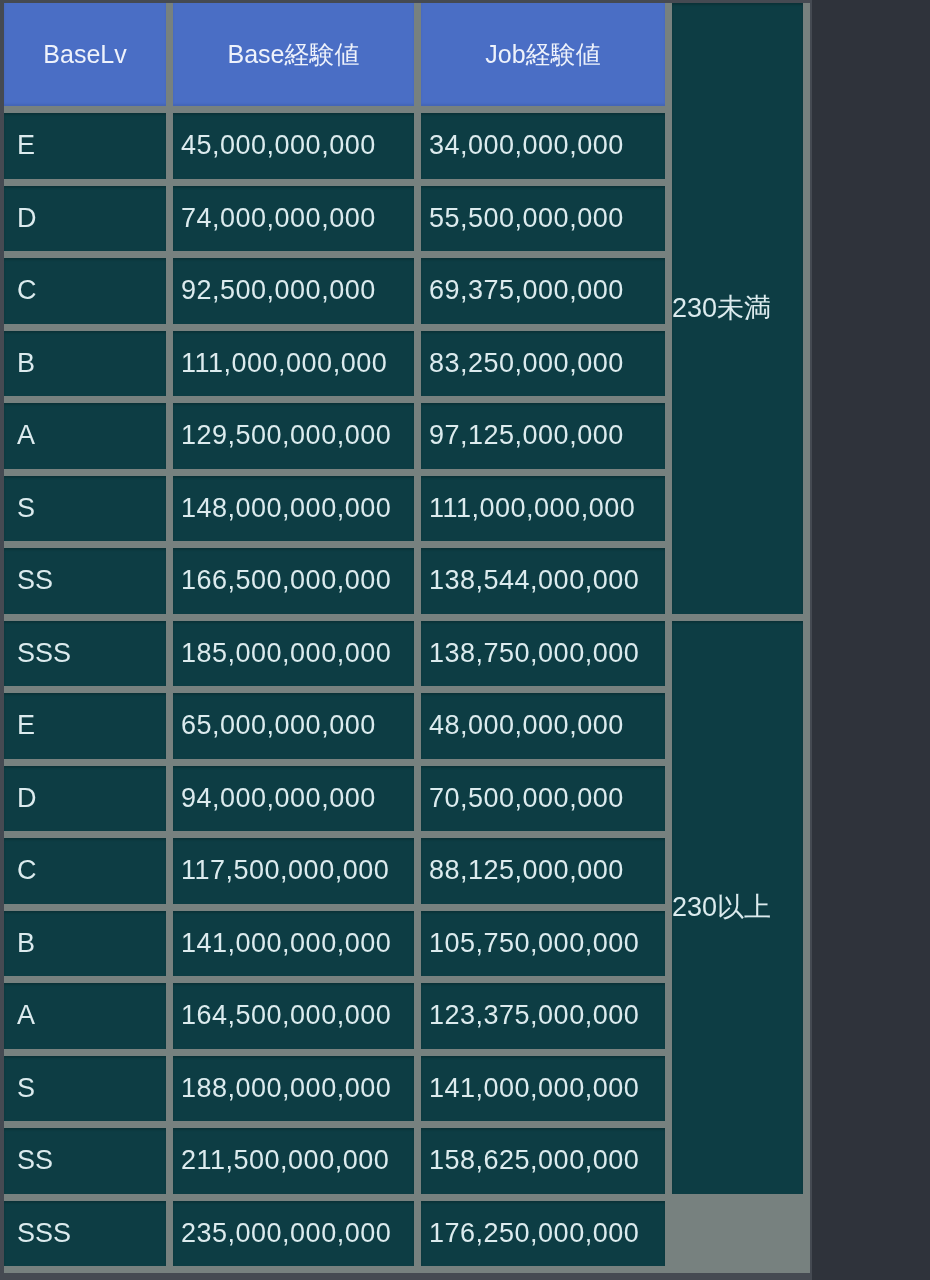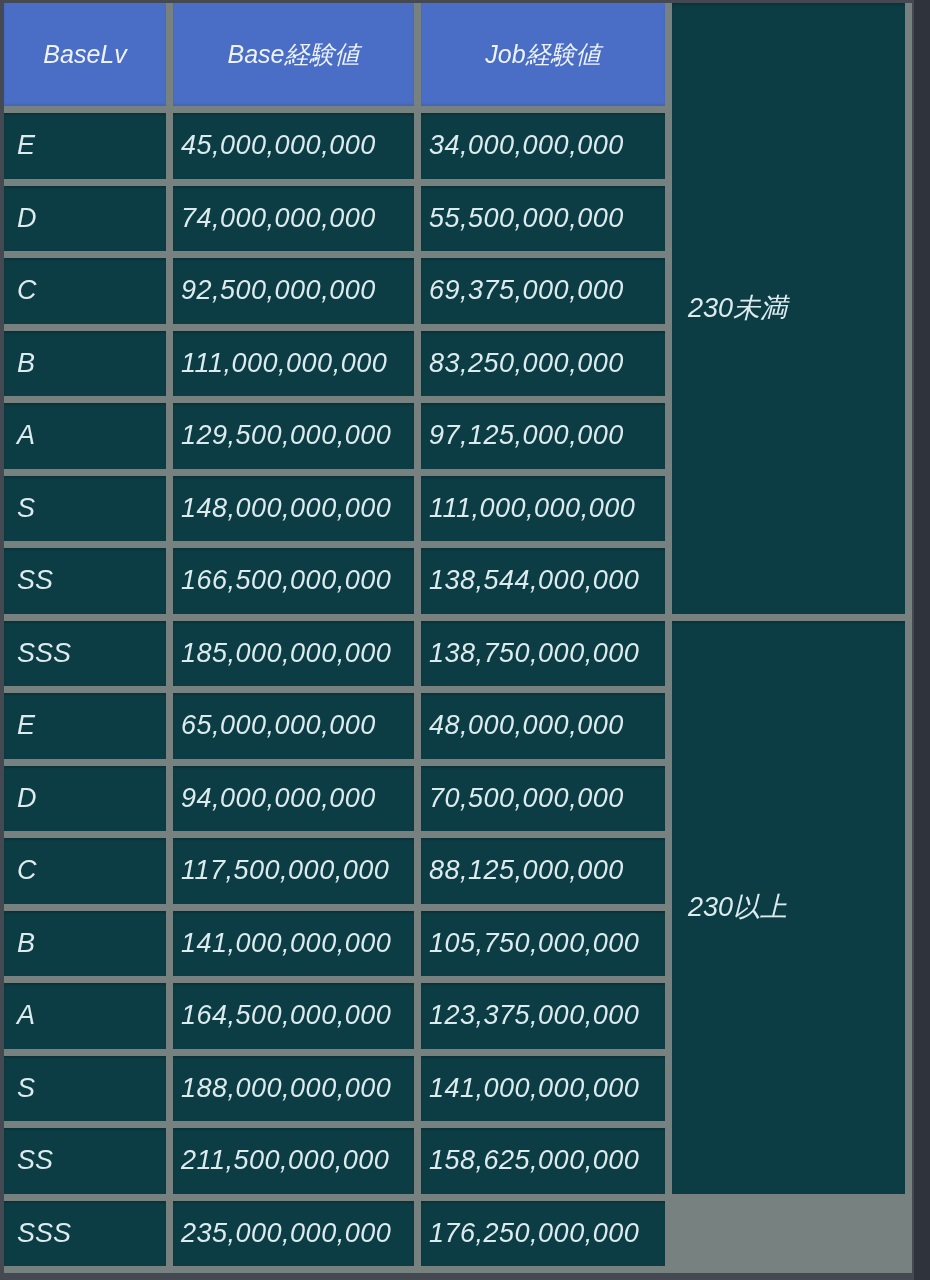--- a/index.html
+++ b/index.html
@@ -3,25 +3,24 @@
 <meta charset="utf-8">
 <style>
   html, body {
     margin: 0;
     padding: 0;
     background: #2f333b;
     font-family: "Liberation Sans", "DejaVu Sans", sans-serif;
   }
   .page {
     position: relative;
-    width: 914px;
+    width: 812px;
     height: 1280px;
     background: var(--frame-dark, #454a52);
     overflow: hidden;
-    font-style: italic;
   }
   .tbl {
     position: absolute;
     left: 4px;
     top: 3px;
     right: 2px;
     bottom: 7px;
     box-sizing: border-box;
     background: var(--grid-line, #77817f);
     display: grid;
@@ -46,21 +45,20 @@
     display: flex;
     align-items: center;
     justify-content: center;
     text-align: center;
     line-height: 1.45;
     white-space: pre-line;
     box-shadow: inset 0 -2px 2px rgba(0,0,0,0.08);
   }
   .group-cell {
     grid-row: span 8;
-    padding-left: 16px;
   }
   .rank-cell  { padding-left: 13px; }
   .num-cell   { padding-left: 8px; letter-spacing: 0.5px; }
 </style>
 </head>
 <body>
 
 <div class="page">
   <div class="tbl">
 

